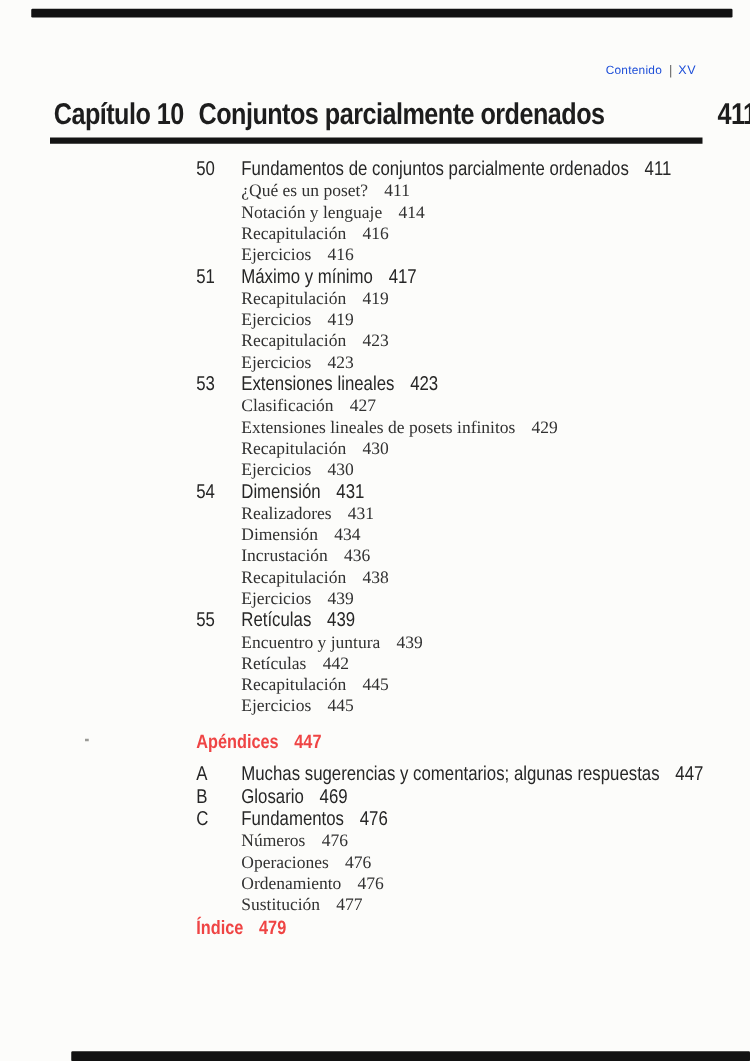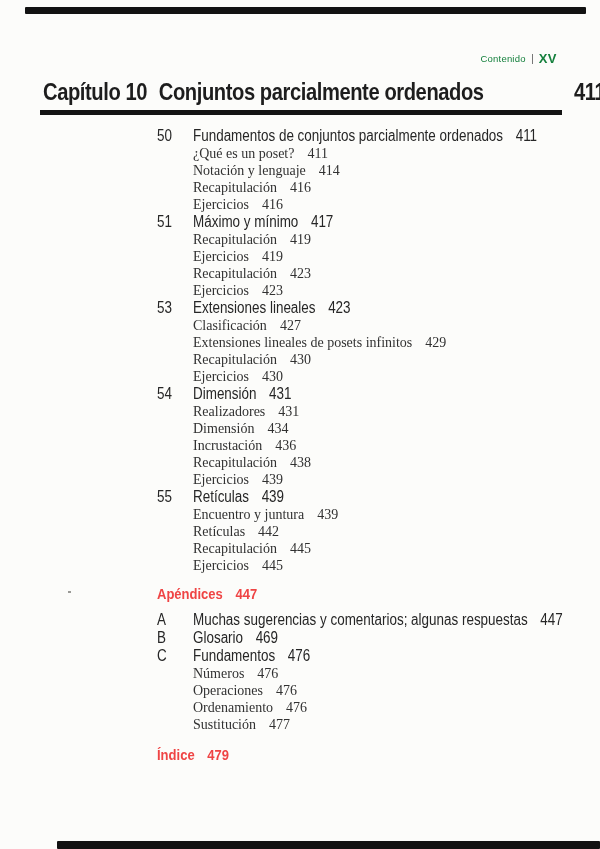--- a/index.html
+++ b/index.html
@@ -13,25 +13,25 @@
   }
   .scan-bar { position:absolute; background:#121212; border-radius:1px; }
   .scan-bar.top    { left:25px; top:7px;   width:561px; height:7px; }
   .scan-bar.bottom { left:57px; top:841px; width:543px; height:8px; }
   .scan-speck { position:absolute; left:68px; top:591px; width:3px; height:2px; background:#9a9a96; }
 
   
   .running-header {
     position:absolute; top:51px; right:43px;
     display:flex; align-items:center;
-    color:#15803d;
+    color:#1d4ed8;
   }
   .running-header .label { font-size:9.5px; letter-spacing:0.2px; }
   .running-header .bar   { display:inline-block; width:1px; height:10px; background:#777; margin:0 6px; }
-  .running-header .folio { font-size:13px; font-weight:bold; letter-spacing:0.5px; }
+  .running-header .folio { font-size:10px; font-weight:normal; letter-spacing:0.5px; }
 
   
   .chapter-row {
     position:absolute; left:43px; right:38px; top:77px;
     height:30px;
     display:flex; align-items:center;
     font-weight:bold; color:#1d1d1d;
   }
   .cond { display:inline-block; transform:scaleX(0.84); transform-origin:0 70%; white-space:nowrap; }
   .chapter-left { font-size:24px; letter-spacing:-0.5px; }
@@ -41,21 +41,21 @@
     display:inline-block; transform:scaleX(0.84); transform-origin:100% 70%;
   }
   .chapter-rule { position:absolute; left:40px; top:110px; width:522px; height:5px; background:#141414; }
 
   
   .toc { position:absolute; left:157px; top:127px; width:414px; }
   .row { display:flex; align-items:baseline; }
   .row.sub   { line-height:17px; font-family:"Liberation Serif", serif; font-size:14px; color:#313131; padding-left:36px; }
   .row.group { line-height:20px; font-weight:bold; font-size:15.5px; color:#ef4444; }
   .row.group.first { margin-top:10px; margin-bottom:7px; }
-  .row.group.last  { margin-top:12px; }
+  .row.group.last  { }
   .num { flex:none; width:36px; }
   .num .cond { transform-origin:0 70%; }
   .sec-text .page  { margin-left:15px; }
   .row.sub .page   { margin-left:13px; }
 </style>
 </head>
 <body>
 
 <div>
 

